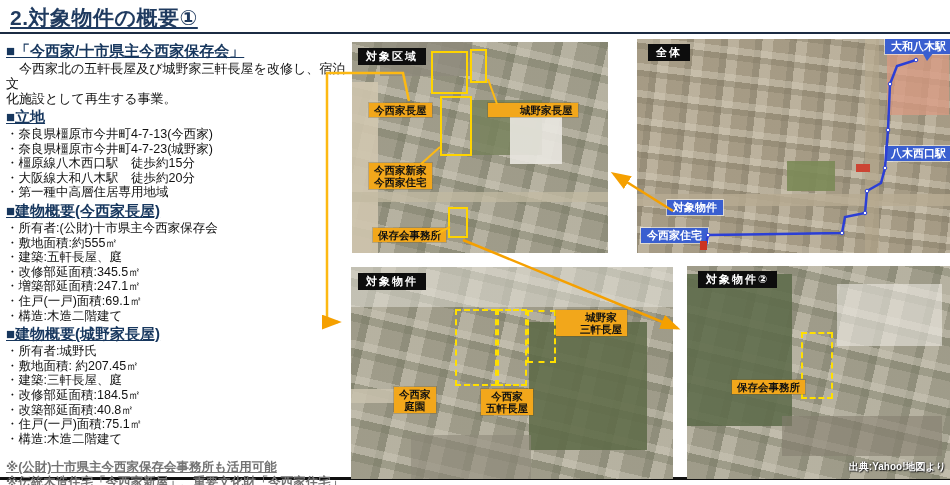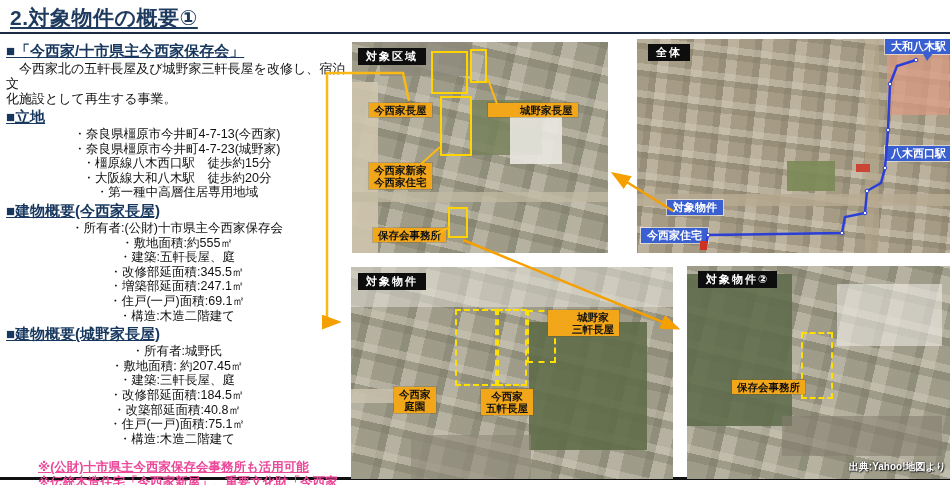--- a/index.html
+++ b/index.html
@@ -10,25 +10,25 @@
   .title{position:absolute;left:10px;top:4px;font-size:21px;font-weight:bold;color:#1f3a5f;
          text-decoration:underline;letter-spacing:.5px;}
   .top-rule{position:absolute;left:0;top:32px;width:950px;height:2px;background:#1b2b43;}
   .bottom-rule{position:absolute;left:0;top:477px;width:950px;height:3px;background:#101010;}
 
   
   .left-panel{position:absolute;left:6px;top:40px;width:342px;}
   .sec-h{font-size:15px;font-weight:bold;color:#17375e;text-decoration:underline;
          margin:2px 0 1px 0;line-height:18px;}
   .body-line{font-size:13px;line-height:15px;margin:0;color:#111;}
-  ul.plain{list-style:none;margin:0 0 2px 0;padding:0;text-align:center;}
+  ul.plain{list-style:none;margin:0 0 2px 0;padding:0;}
   ul.plain li{font-size:12.5px;line-height:14.6px;color:#111;}
   .notes{margin-top:14px;}
-  .notes div{font-size:12.5px;line-height:15.2px;font-weight:bold;color:#ec4899;
-             text-decoration:underline;margin-left:32px;}
+  .notes div{font-size:12.5px;line-height:15.2px;font-weight:bold;color:#737373;
+             text-decoration:underline;}
 
   
   .map{position:absolute;overflow:hidden;}
   .aerial{background-color:#a39f8d;
     background-image:
       repeating-linear-gradient(13deg, rgba(190,183,165,0) 0 18px, rgba(118,120,98,.38) 18px 26px, rgba(206,201,186,.45) 26px 34px),
       repeating-linear-gradient(103deg, rgba(150,148,130,.30) 0 22px, rgba(88,93,73,.26) 22px 30px, rgba(219,214,199,.34) 30px 44px);}
   .aerial2{background-color:#a89d87;
     background-image:
       repeating-linear-gradient(7deg, rgba(196,186,166,0) 0 14px, rgba(130,122,100,.38) 14px 20px, rgba(214,206,188,.42) 20px 27px),
@@ -144,21 +144,21 @@
     <div class="patch" style="left:178px;top:55px;width:118px;height:128px;background:#5f6b48;opacity:.88;"></div>
     <div class="patch" style="left:0;top:122px;width:72px;height:14px;background:#c9c2ae;opacity:.85;"></div>
     <div class="patch" style="left:60px;top:168px;width:120px;height:44px;background:#8d887a;opacity:.6;"></div>
 
     <div class="tag-black" style="left:7px;top:6px;">対象物件</div>
 
     <div class="rect-dash" style="left:104px;top:42px;width:38px;height:73px;"></div>
     <div class="rect-dash" style="left:146px;top:42px;width:26px;height:73px;"></div>
     <div class="rect-dash" style="left:176px;top:43px;width:25px;height:49px;"></div>
 
-    <div class="tag-orange" style="left:197px;top:43px;padding-left:24px;">
+    <div class="tag-orange" style="left:205px;top:43px;padding-left:24px;">
       <div>城野家</div>
       <div>三軒長屋</div>
     </div>
     <div class="tag-orange" style="left:43px;top:120px;">
       <div>今西家</div>
       <div>庭園</div>
     </div>
     <div class="tag-orange" style="left:130px;top:122px;">
       <div>今西家</div>
       <div>五軒長屋</div>

